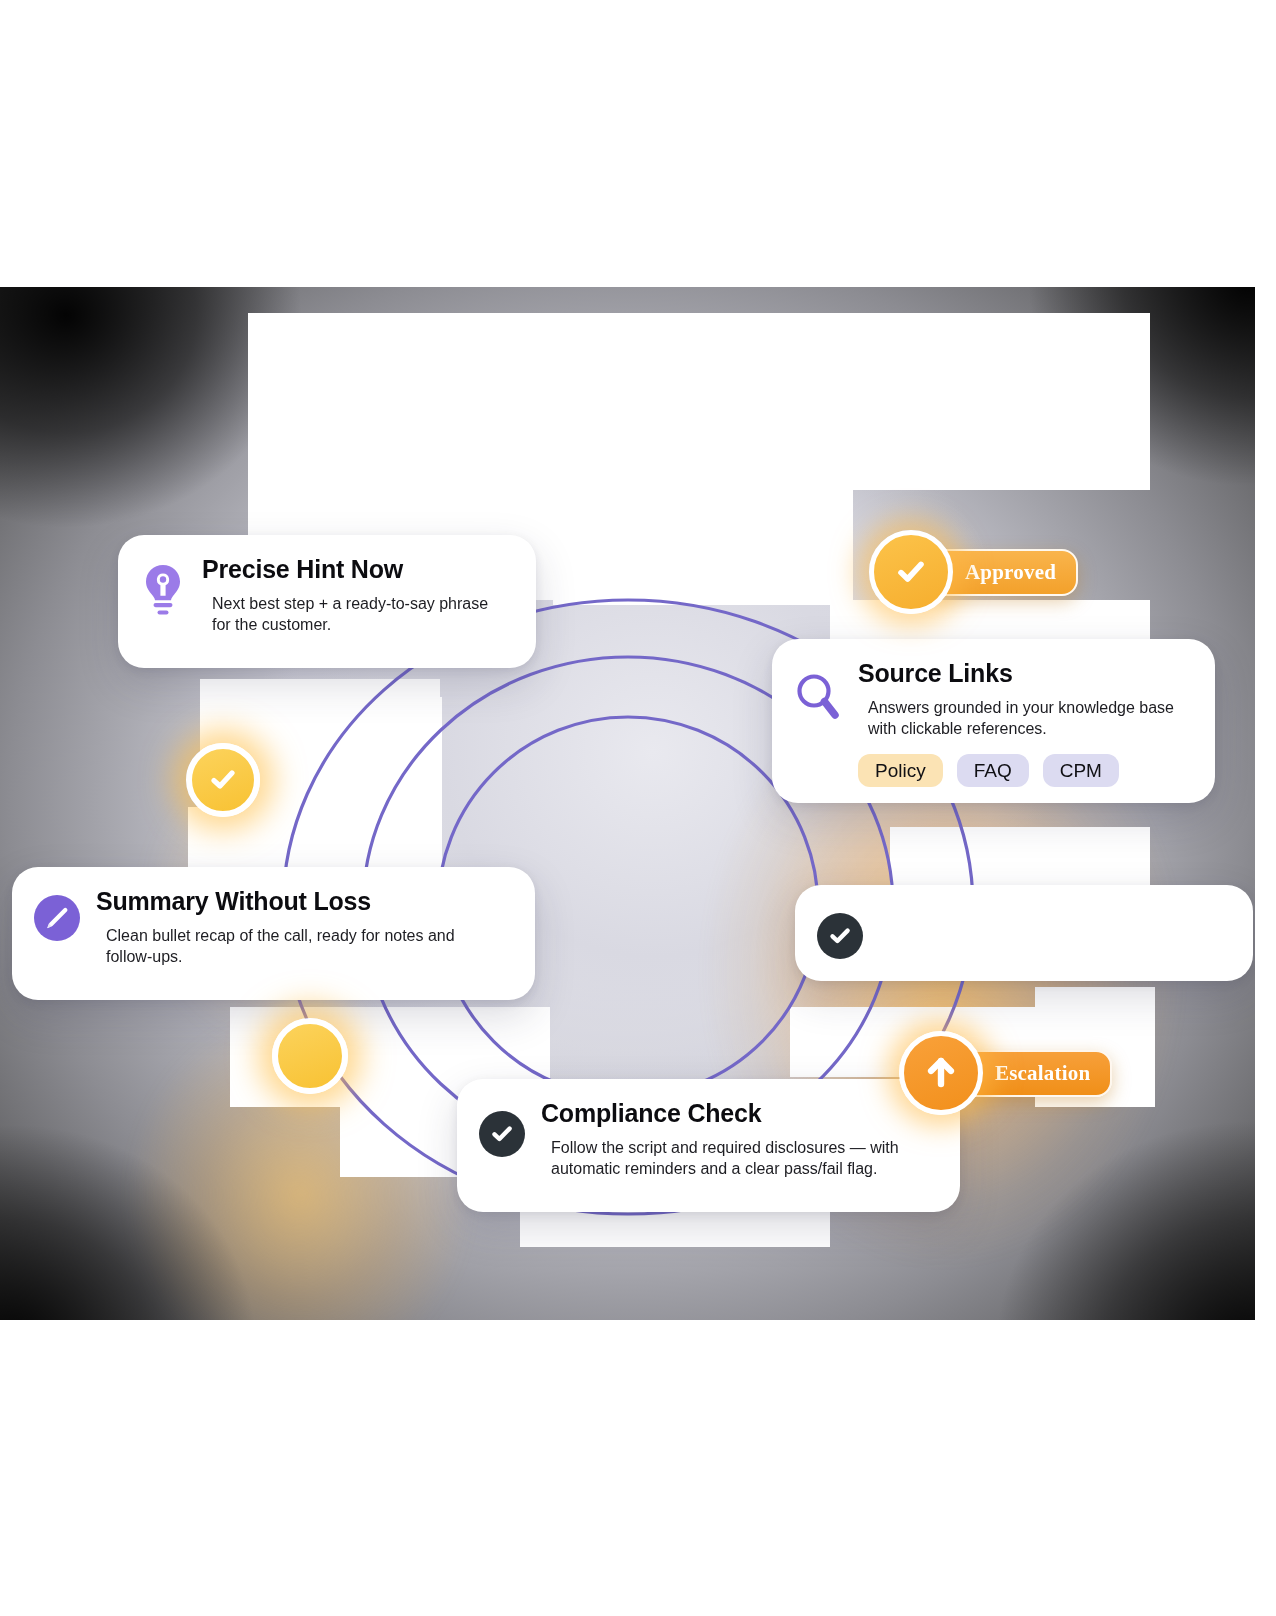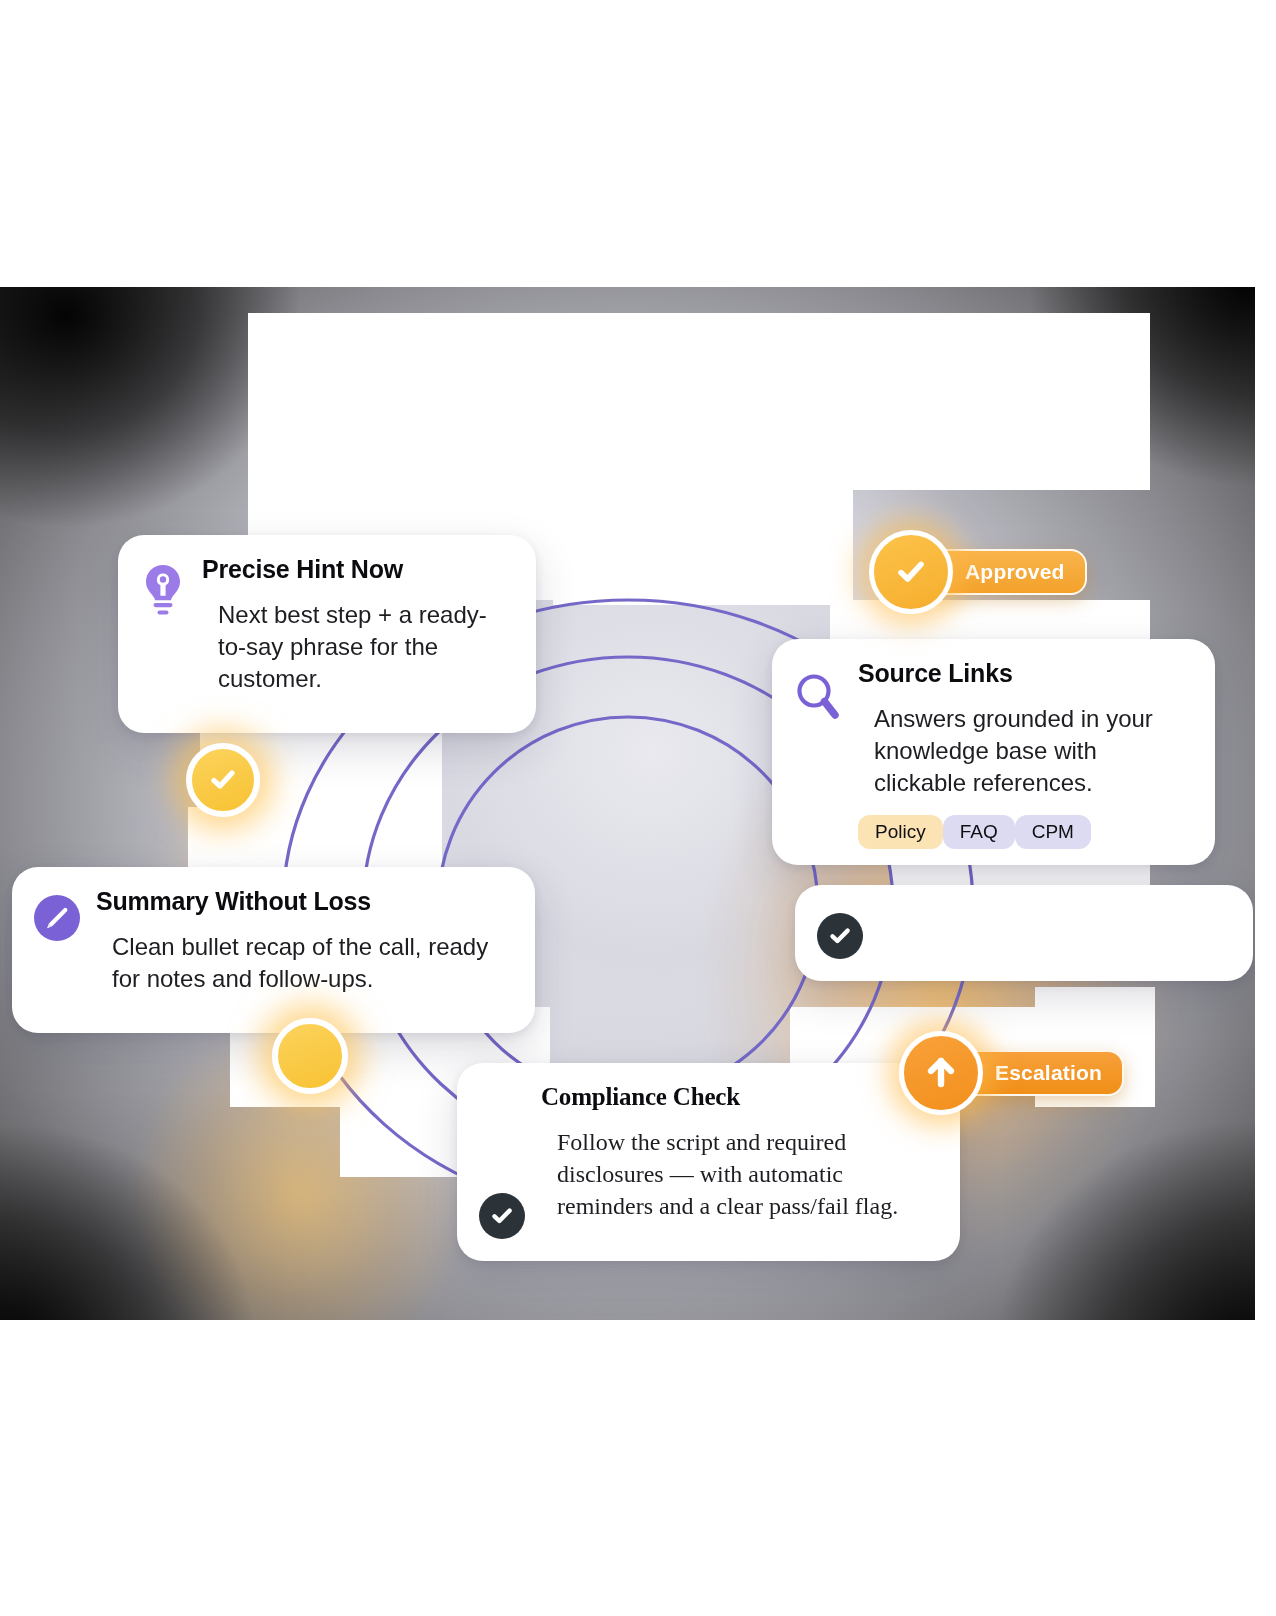--- a/index.html
+++ b/index.html
@@ -61,29 +61,29 @@
     box-shadow:0 16px 40px rgba(40,40,70,0.17), 0 3px 10px rgba(40,40,70,0.10);
     padding:20px 26px 22px 22px;
     display:flex;gap:16px;align-items:flex-start;
   }
   .card .ic{flex:0 0 auto;margin-top:8px;}
   .card .body{flex:1 1 auto;min-width:0;}
   .card .c-title{
     font-size:25px;font-weight:bold;color:#0c0c10;letter-spacing:-0.2px;
     line-height:1.12;margin:0 0 6px 0;white-space:nowrap;
   }
-  .card .c-desc{font-size:24px;color:#1d1d22;line-height:1.33;margin:16px;}
+  .card .c-desc{font-size:16px;color:#1d1d22;line-height:1.33;margin:10px;}
 
   
   .circ{width:46px;height:46px;border-radius:50%;display:flex;align-items:center;justify-content:center;}
   .circ-dark{background:#2b3238;}
   .circ-purple{background:#7B61D6;}
 
   
-  .chips{display:flex;gap:0;margin-top:14px;}
+  .chips{display:flex;gap:14px;margin-top:14px;}
   .chip{
     font-size:19px;color:#101014;padding:6px 17px;border-radius:12px;
     line-height:1.15;white-space:nowrap;
   }
   .chip-amber{background:#FBE3B4;}
   .chip-lav{background:#DCDBF1;}
 
   
   .pillbadge{position:absolute;display:flex;align-items:center;}
   .pillbadge .knob{
@@ -92,21 +92,21 @@
     border:5px solid #ffffff;position:relative;z-index:3;
     box-shadow:0 0 26px 12px rgba(255,186,70,0.55);
   }
   .knob-amber{background:linear-gradient(160deg,#FCC34A 0%,#F6AE2E 100%);}
   .knob-orange{background:linear-gradient(160deg,#F9A13A 0%,#F2901C 100%);}
   .pillbadge .tag{
     margin-left:-24px;padding:9px 20px 9px 34px;border-radius:16px;
     color:#ffffff;font-size:21px;font-weight:bold;letter-spacing:0.2px;
     border:2.5px solid rgba(255,255,255,0.92);
     box-shadow:0 6px 18px rgba(190,120,20,0.35);
-    position:relative;z-index:2;white-space:nowrap;
+    position:relative;z-index:2;white-space:nowrap;font-family:Liberation Serif, serif;
   }
   .tag-amber{background:linear-gradient(180deg,#F9B44C 0%,#F3A12B 100%);}
   .tag-orange{background:linear-gradient(180deg,#F7A03A 0%,#F08F18 100%);}
 
   
   .fcircle{position:absolute;border-radius:50%;display:flex;align-items:center;justify-content:center;}
   .fcircle.ring{border:6px solid #ffffff;box-shadow:0 0 30px 14px rgba(255,190,70,0.60);}
 </style>
 </head>
 <body>
@@ -196,21 +196,21 @@
     </div>
 
     <div class="card" style="left:795px;top:598px;width:410px;">
       <span class="ic circ circ-dark">
         <svg width="26" height="26" viewBox="0 0 26 26">
           <path d="M5.5 13.3 10.4 18 20.6 7.6" fill="none" stroke="#ffffff" stroke-width="4.4" stroke-linecap="round" stroke-linejoin="round"></path>
         </svg>
       </span>
     </div>
 
-    <div class="card" style="left:457px;top:776px;width:455px;align-items:flex-end;font-family:Liberation Serif, serif;">
+    <div class="card" style="left:457px;top:792px;width:455px;align-items:flex-start;">
       <span class="ic circ circ-dark" style="margin-top:12px;">
         <svg width="26" height="26" viewBox="0 0 26 26">
           <path d="M5.5 13.3 10.4 18 20.6 7.6" fill="none" stroke="#ffffff" stroke-width="4.4" stroke-linecap="round" stroke-linejoin="round"></path>
         </svg>
       </span>
       <div class="body">
         <div class="c-title">Compliance Check</div>
         <div class="c-desc">Follow the script and required disclosures — with automatic reminders and a clear pass/fail flag.</div>
       </div>
     </div>

